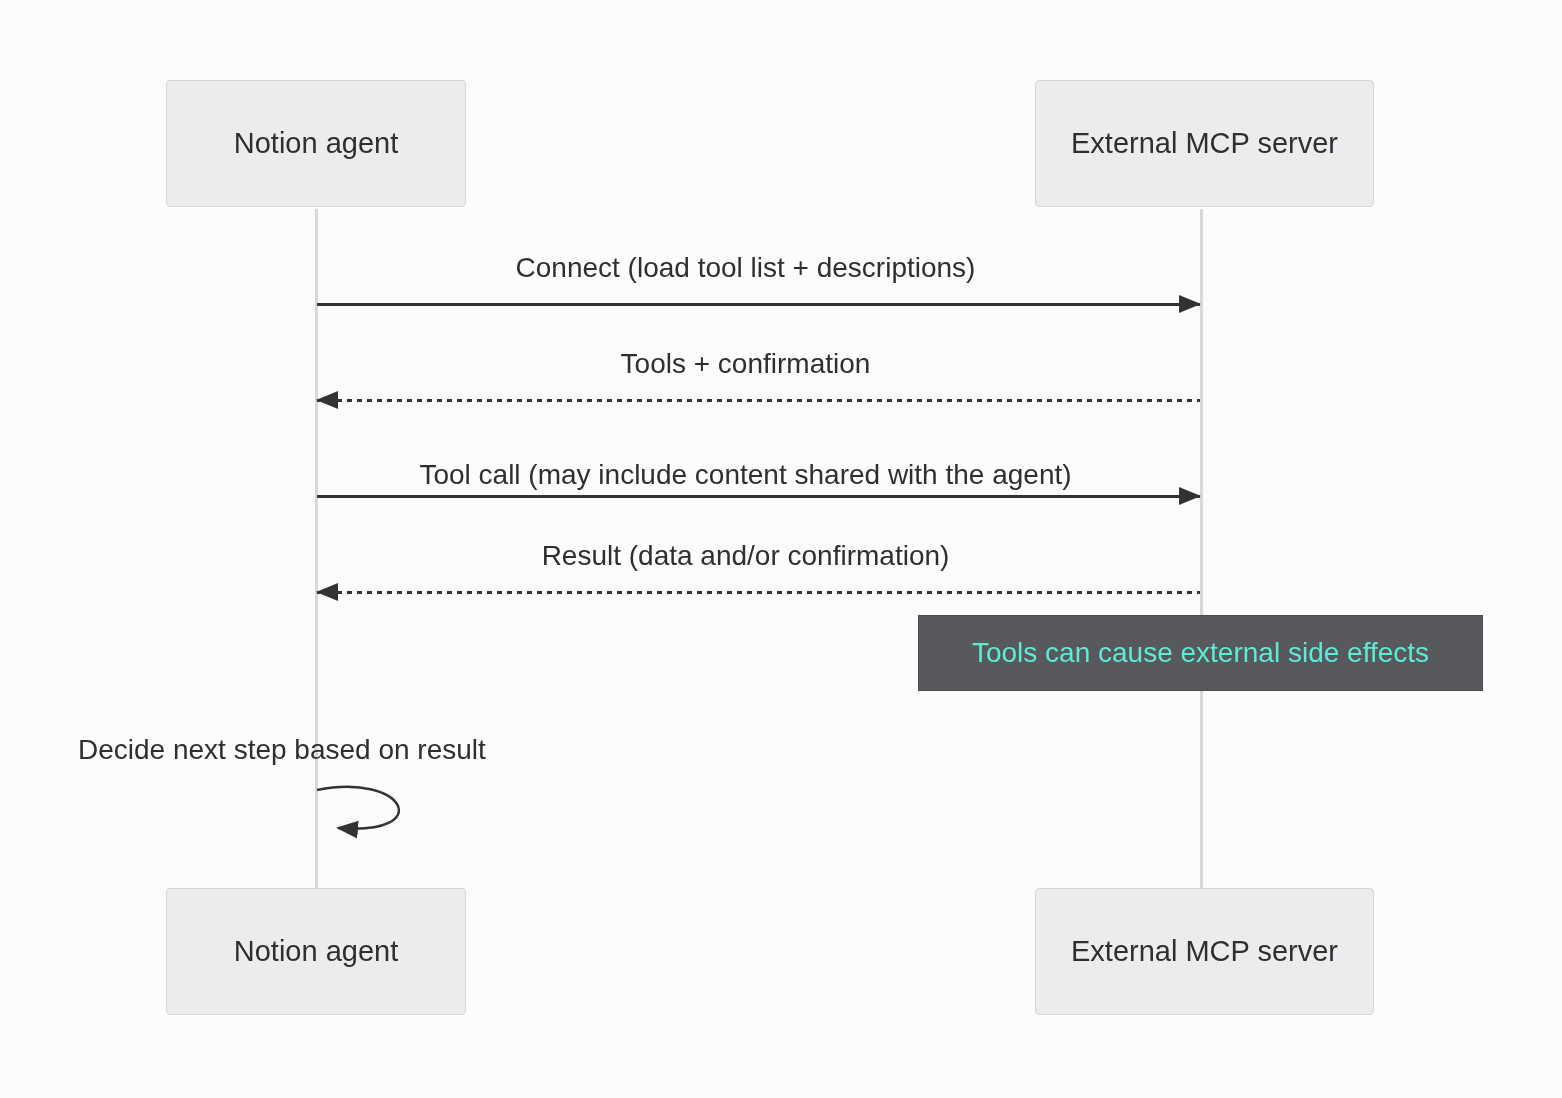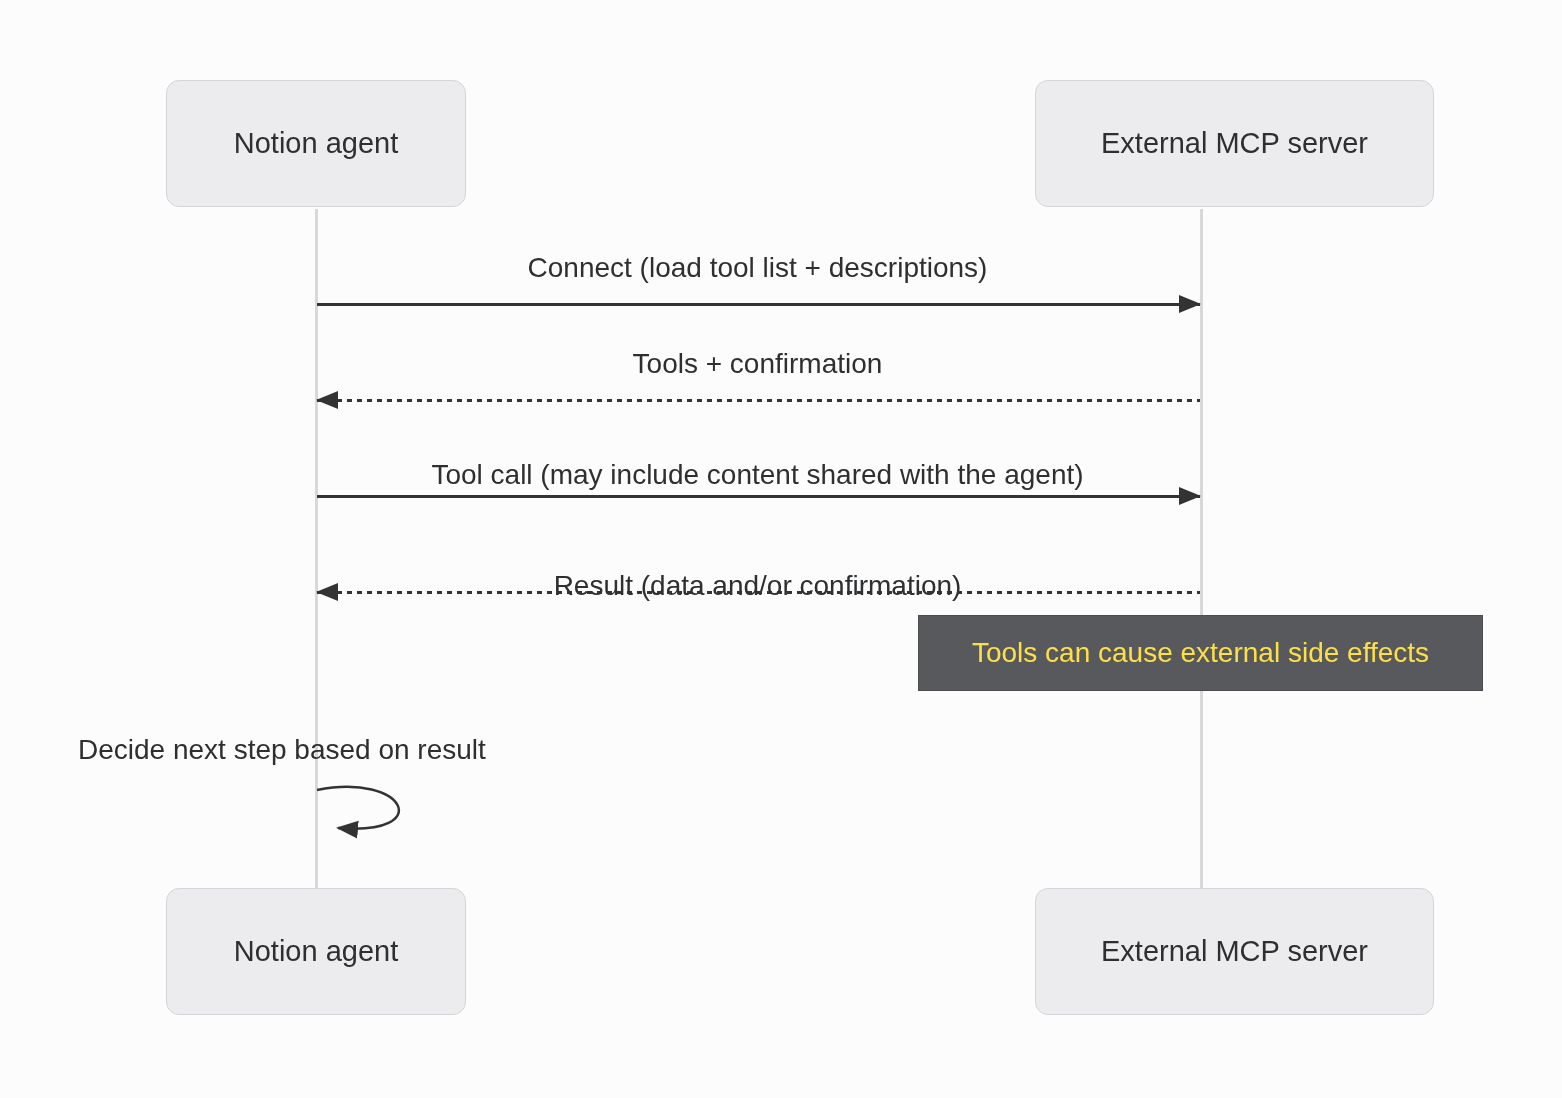--- a/index.html
+++ b/index.html
@@ -22,36 +22,36 @@
   }
   .lifeline.left  { left: 315px; }
   .lifeline.right { left: 1200px; }
 
   
   .actor {
     position: absolute;
     height: 127px;
     background: #ececee;
     border: 1.5px solid #d5d5d8;
-    border-radius: 13px;
+    border-radius: 4px;
     display: flex;
     align-items: center;
     justify-content: center;
     font-size: 29px;
     box-sizing: border-box;
   }
   .actor.a-left  { left: 166px; width: 300px; }
-  .actor.a-right { left: 1035px; width: 399px; }
+  .actor.a-right { left: 1035px; width: 339px; }
   .actor.top { top: 80px; }
   .actor.bottom { top: 888px; }
 
   
   .msg-label {
     position: absolute;
-    left: 316px;
+    left: 304px;
     width: 883px;
     text-align: center;
     font-size: 28px;
     line-height: 34px;
     white-space: nowrap;
   }
   
   .arrow {
     position: absolute;
     left: 317px;
@@ -74,21 +74,21 @@
 
   
   .note {
     position: absolute;
     left: 918px;
     top: 615px;
     width: 565px;
     height: 76px;
     background: #58595c;
     border: 1px solid #4b4c4f;
-    color: #fde047;
+    color: #5eead4;
     display: flex;
     align-items: center;
     justify-content: center;
     font-size: 28px;
     box-sizing: border-box;
   }
 
   
   .self-label {
     position: absolute;
@@ -130,21 +130,21 @@
   <div class="msg-label" style="top:347px;">Tools + confirmation</div>
   <div class="arrow dotted" style="top:399px;">
     <div class="head left"></div>
   </div>
 
   <div class="msg-label" style="top:443px;margin-top:15px;">Tool call (may include content shared with the agent)</div>
   <div class="arrow" style="top:495px;">
     <div class="head right"></div>
   </div>
 
-  <div class="msg-label" style="top:539px;margin-top:30px;">Result (data and/or confirmation)</div>
+  <div class="msg-label" style="top:539px;">Result (data and/or confirmation)</div>
   <div class="arrow dotted" style="top:591px;">
     <div class="head left"></div>
   </div>
 
   <div class="note">
     <span>Tools can cause external side effects</span>
   </div>
 
   <div class="self-label">Decide next step based on result</div>
   <svg class="self-loop" width="130" height="66" viewBox="0 0 130 66">

